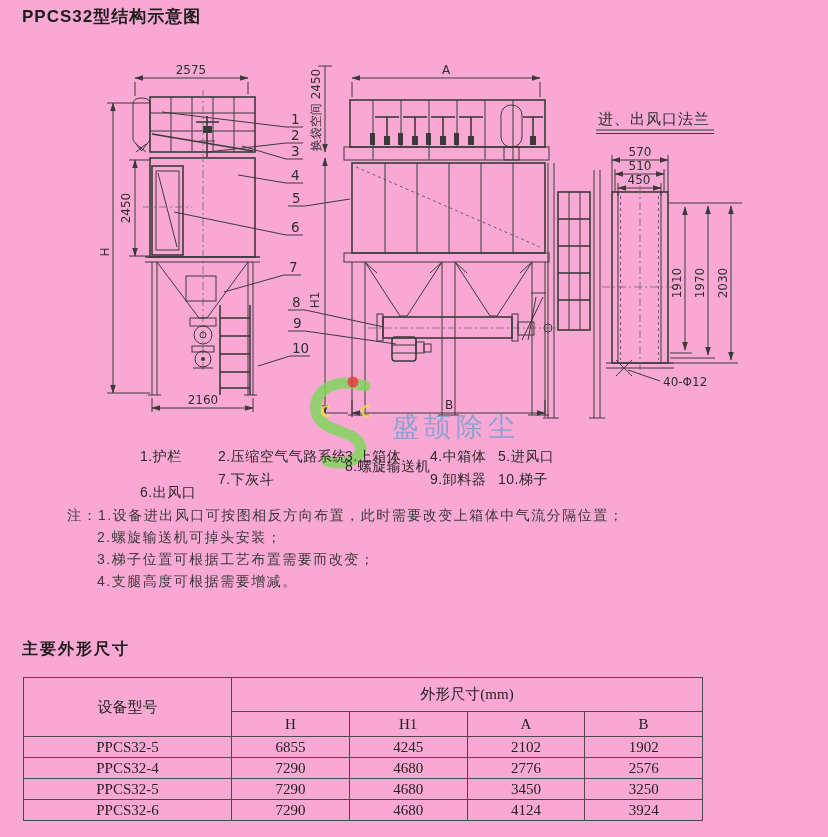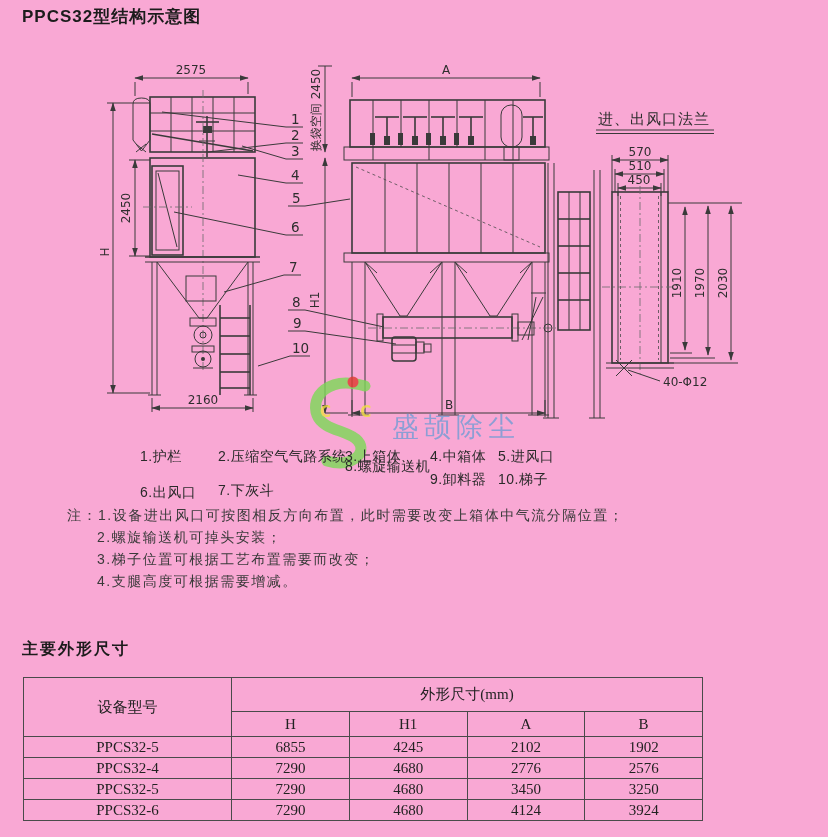--- a/index.html
+++ b/index.html
@@ -347,21 +347,21 @@
     </g>
   </svg>
 
   <div>
     <span class="legend-item" style="left:140px;top:438px;">1.护栏</span>
     <span class="legend-item" style="left:218px;top:438px;">2.压缩空气气路系统</span>
     <span class="legend-item" style="left:345px;top:438px;">3.上箱体</span>
     <span class="legend-item" style="left:430px;top:438px;">4.中箱体</span>
     <span class="legend-item" style="left:498px;top:438px;text-align:center;">5.进风口</span>
     <span class="legend-item" style="left:140px;top:474px;">6.出风口</span>
-    <span class="legend-item" style="left:218px;top:472px;">7.下灰斗</span>
+    <span class="legend-item" style="left:218px;top:461px;">7.下灰斗</span>
     <span class="legend-item" style="left:345px;top:448px;">8.螺旋输送机</span>
     <span class="legend-item" style="left:430px;top:461px;">9.卸料器</span>
     <span class="legend-item" style="left:498px;top:461px;">10.梯子</span>
   </div>
 
   <div class="abs notes">
     <div class="row"><span>注：</span><span>1.设备进出风口可按图相反方向布置，此时需要改变上箱体中气流分隔位置；</span></div>
     <div class="row indent">2.螺旋输送机可掉头安装；</div>
     <div class="row indent">3.梯子位置可根据工艺布置需要而改变；</div>
     <div class="row indent">4.支腿高度可根据需要增减。</div>

